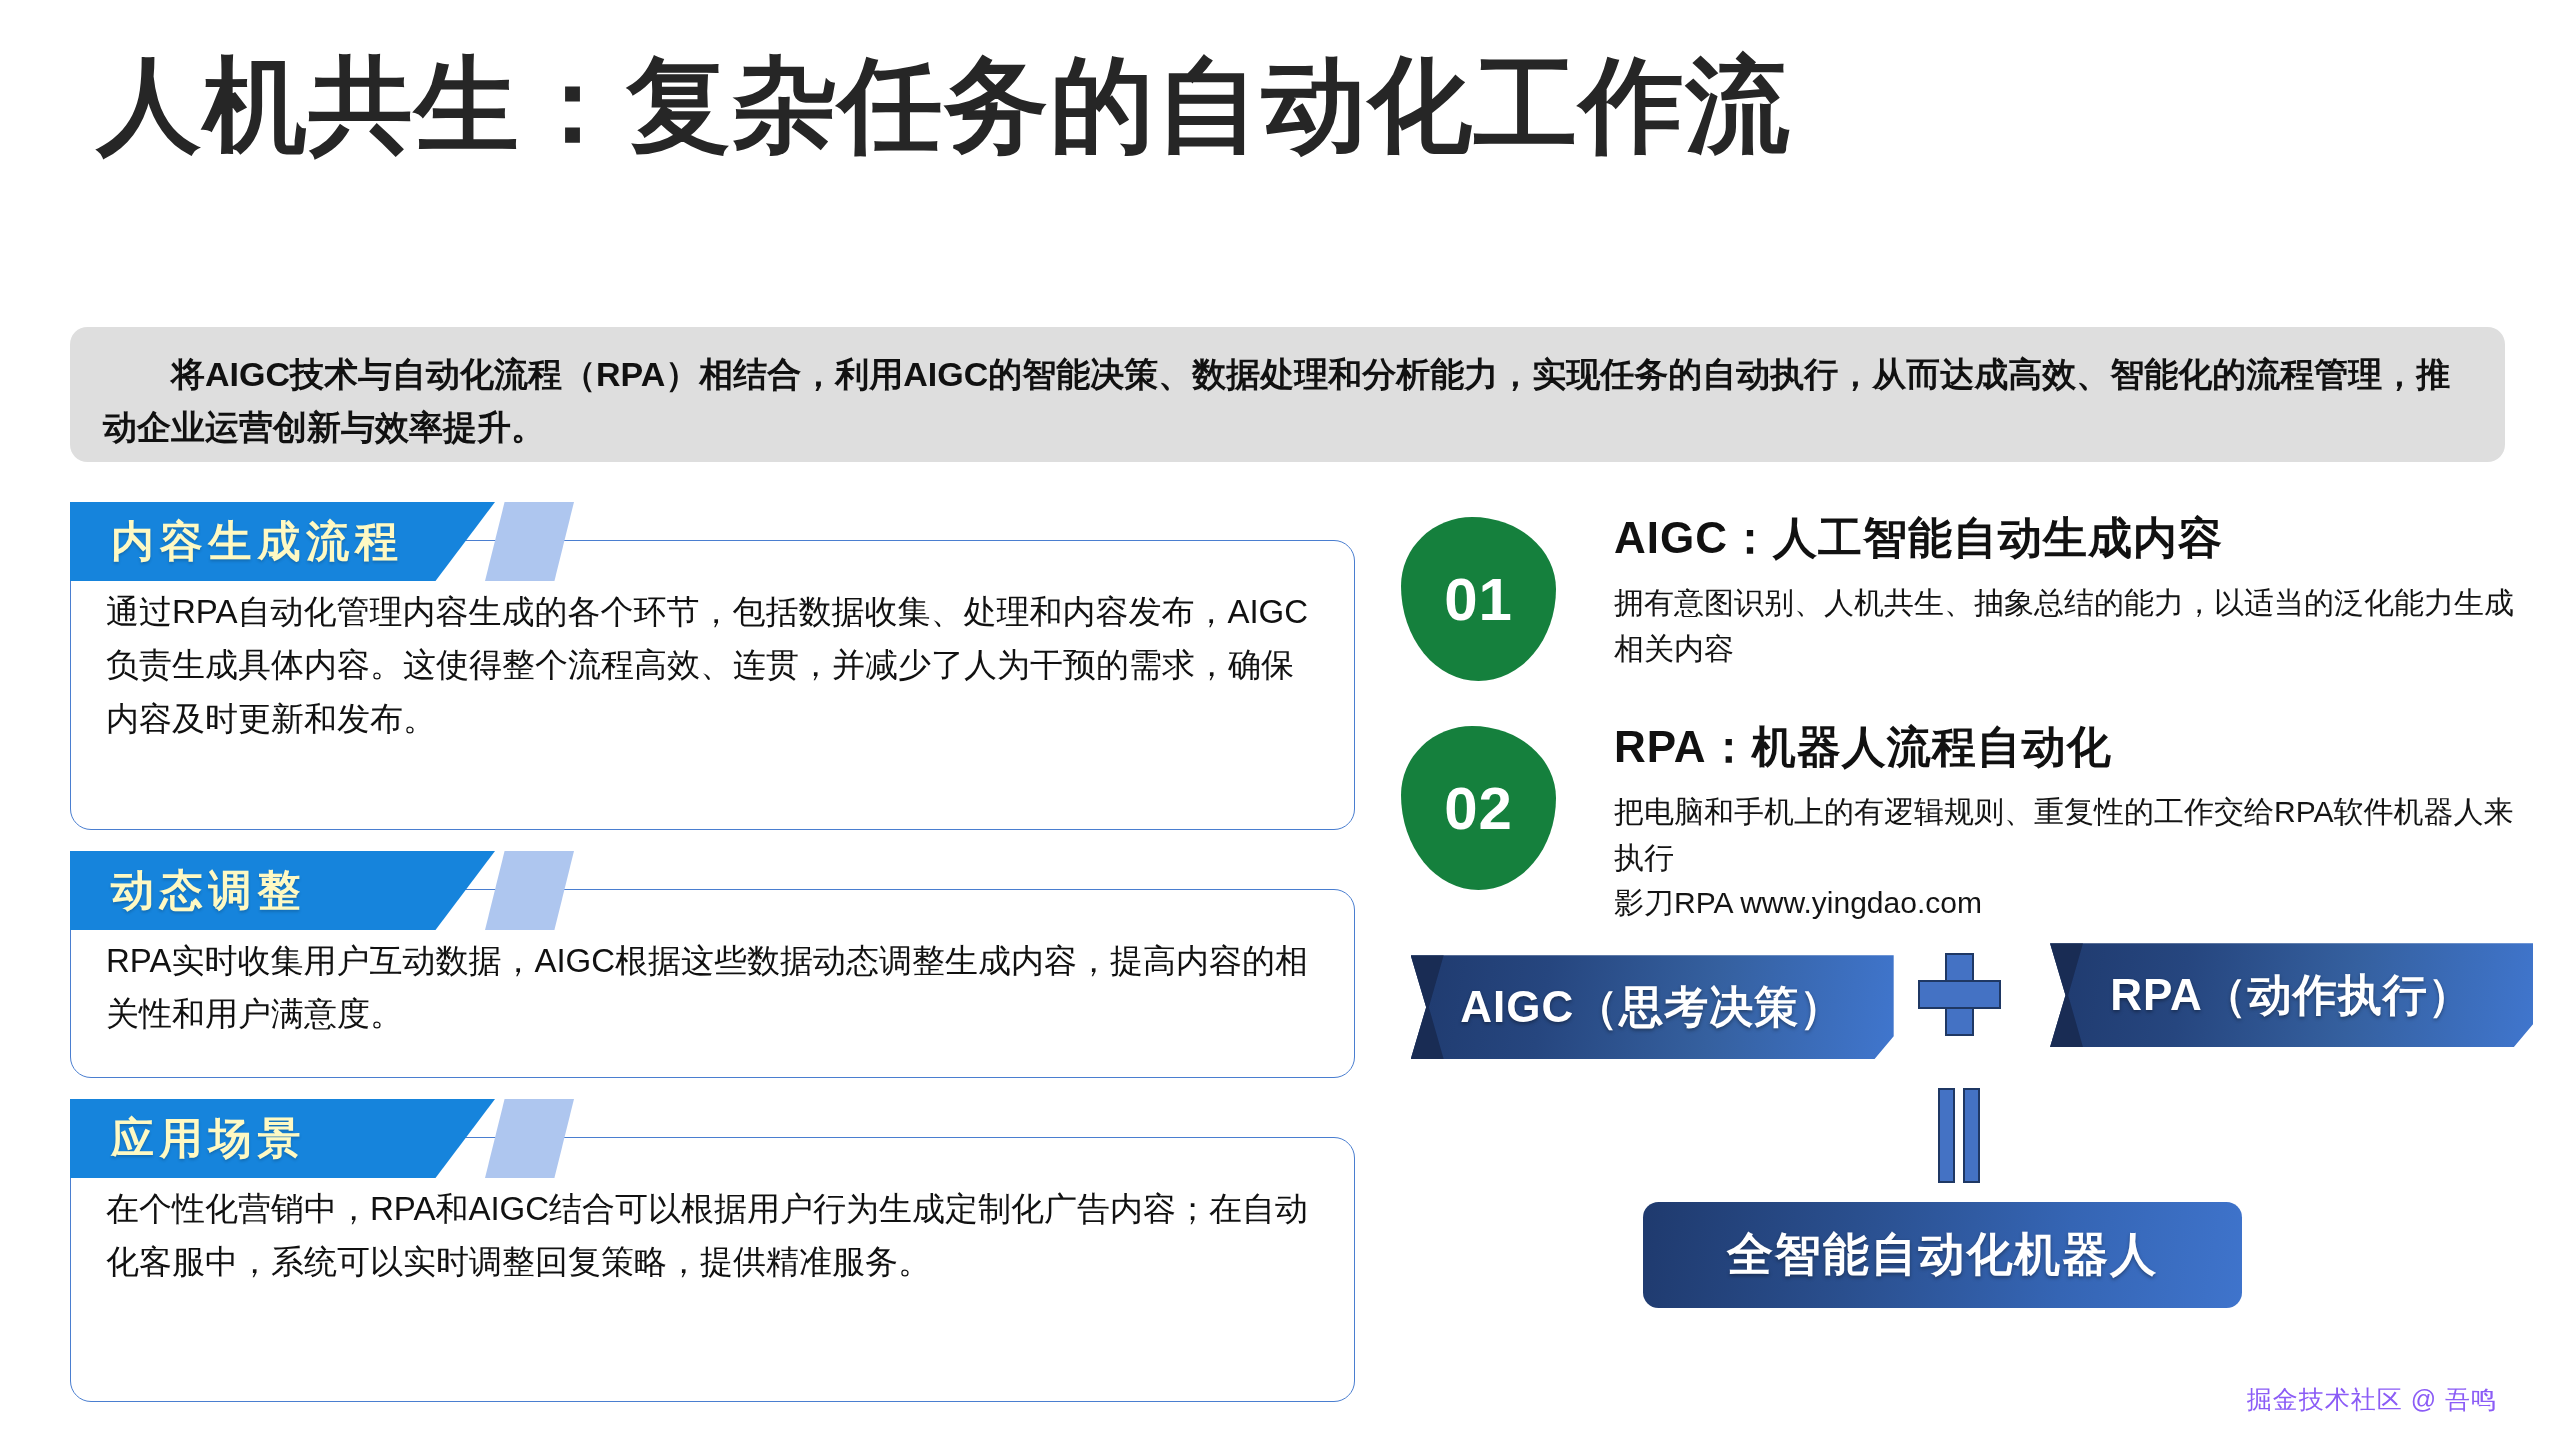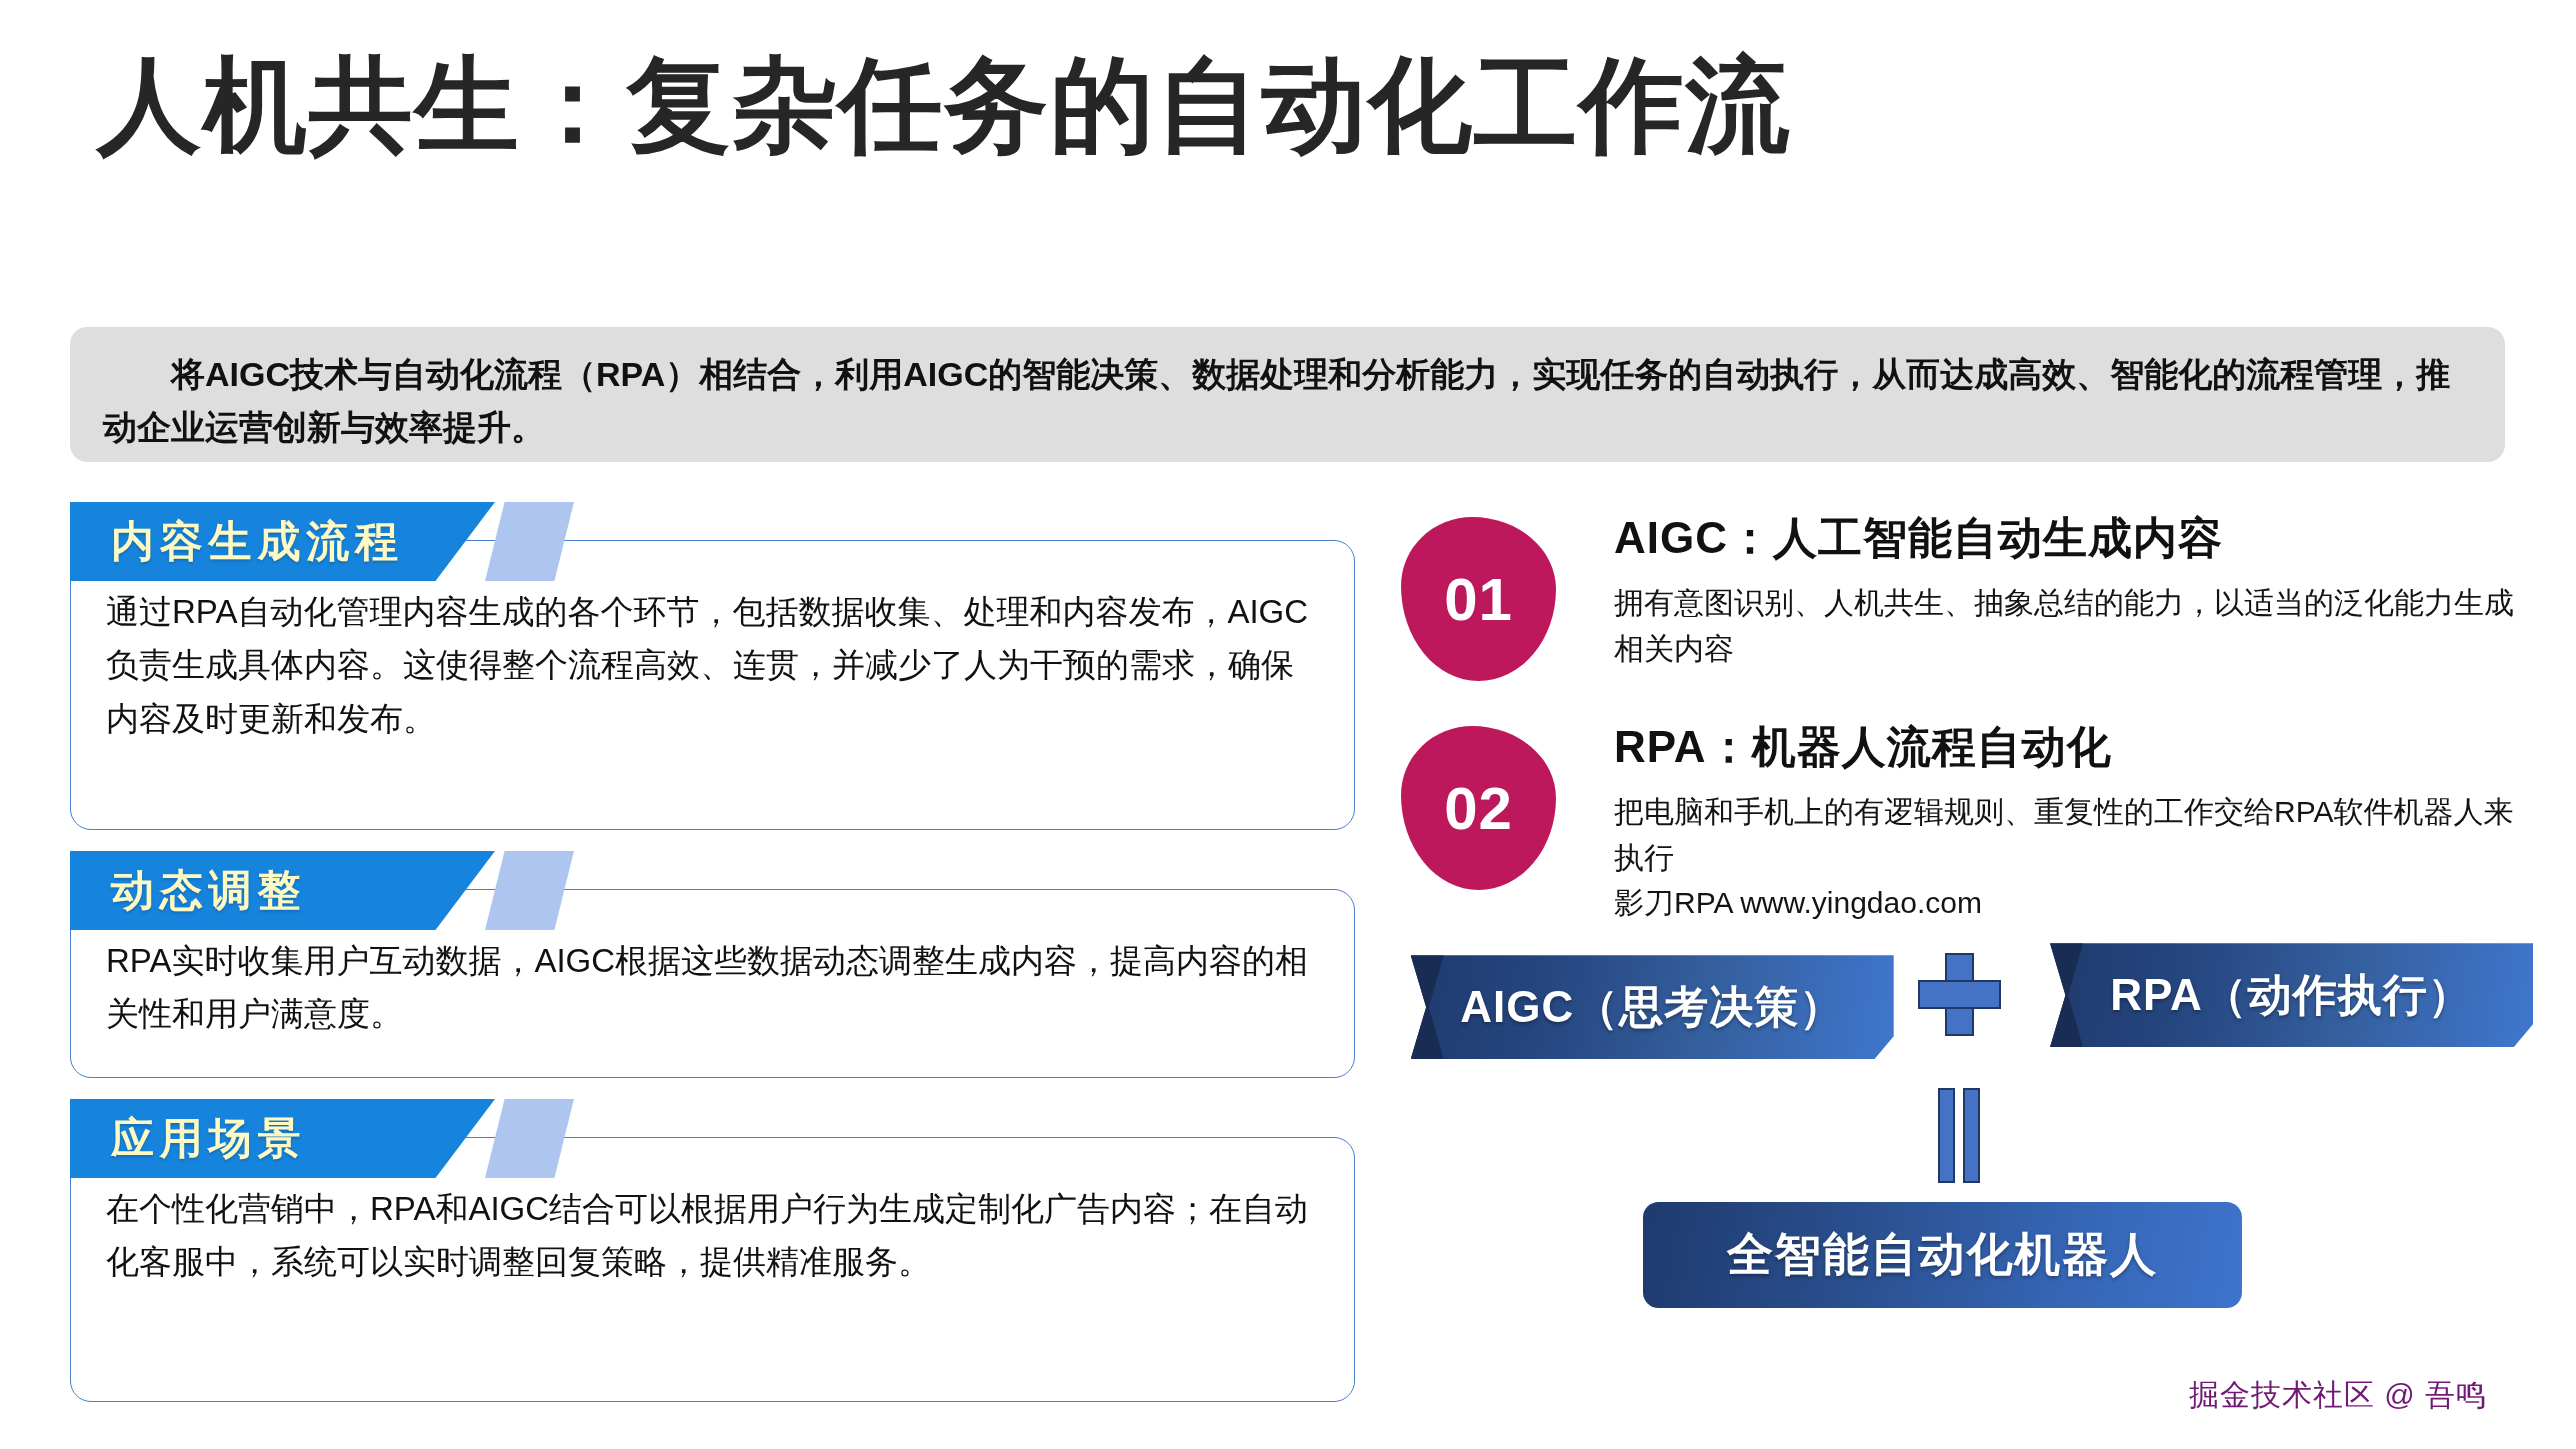--- a/index.html
+++ b/index.html
@@ -63,21 +63,21 @@
   #card-1 .card-body{height:290px;}
   #card-2 .card-body{height:189px;}
   #card-3 .card-body{height:265px;}
 
   
   .right-col{position:absolute;left:1401px;top:502px;width:1121px;}
 
   .num-item{position:relative;min-height:184px;padding-left:213px;}
   .blob{
     position:absolute;left:0;top:5.8px;width:155px;height:164px;
-    background:#be185d;
+    background:#15803d;
     border-radius:46% 54% 50% 50% / 42% 44% 56% 58%;
     display:flex;align-items:center;justify-content:center;
   }
   .blob span{
     color:#ffffff;font-size:60px;font-weight:bold;letter-spacing:1px;
   }
   .num-title{
     font-size:44px;font-weight:bold;color:#111111;line-height:1.2;
     margin:9.7px 0 15.5px 0;letter-spacing:1px;
   }
@@ -128,22 +128,22 @@
     display:flex;align-items:center;justify-content:center;
   }
   .result-box span{
     color:#ffffff;font-size:46px;font-weight:bold;letter-spacing:1.9px;
     text-shadow:0 1.9px 3.9px rgba(0,0,0,.35);
   }
 
   .diagram{position:relative;margin-top:17.4px;height:386px;}
 
   .watermark{
-    position:absolute;right:89px;bottom:33px;
-    font-size:30px;color:#701a75;letter-spacing:1px;
+    position:absolute;right:79px;bottom:33px;
+    font-size:25px;color:#8b5cf6;letter-spacing:1px;
   }
 </style>
 </head>
 <body>
 
 <div class="slide">
 
   <div class="page-title">人机共生：复杂任务的自动化工作流</div>
 
   <div class="intro-box">

